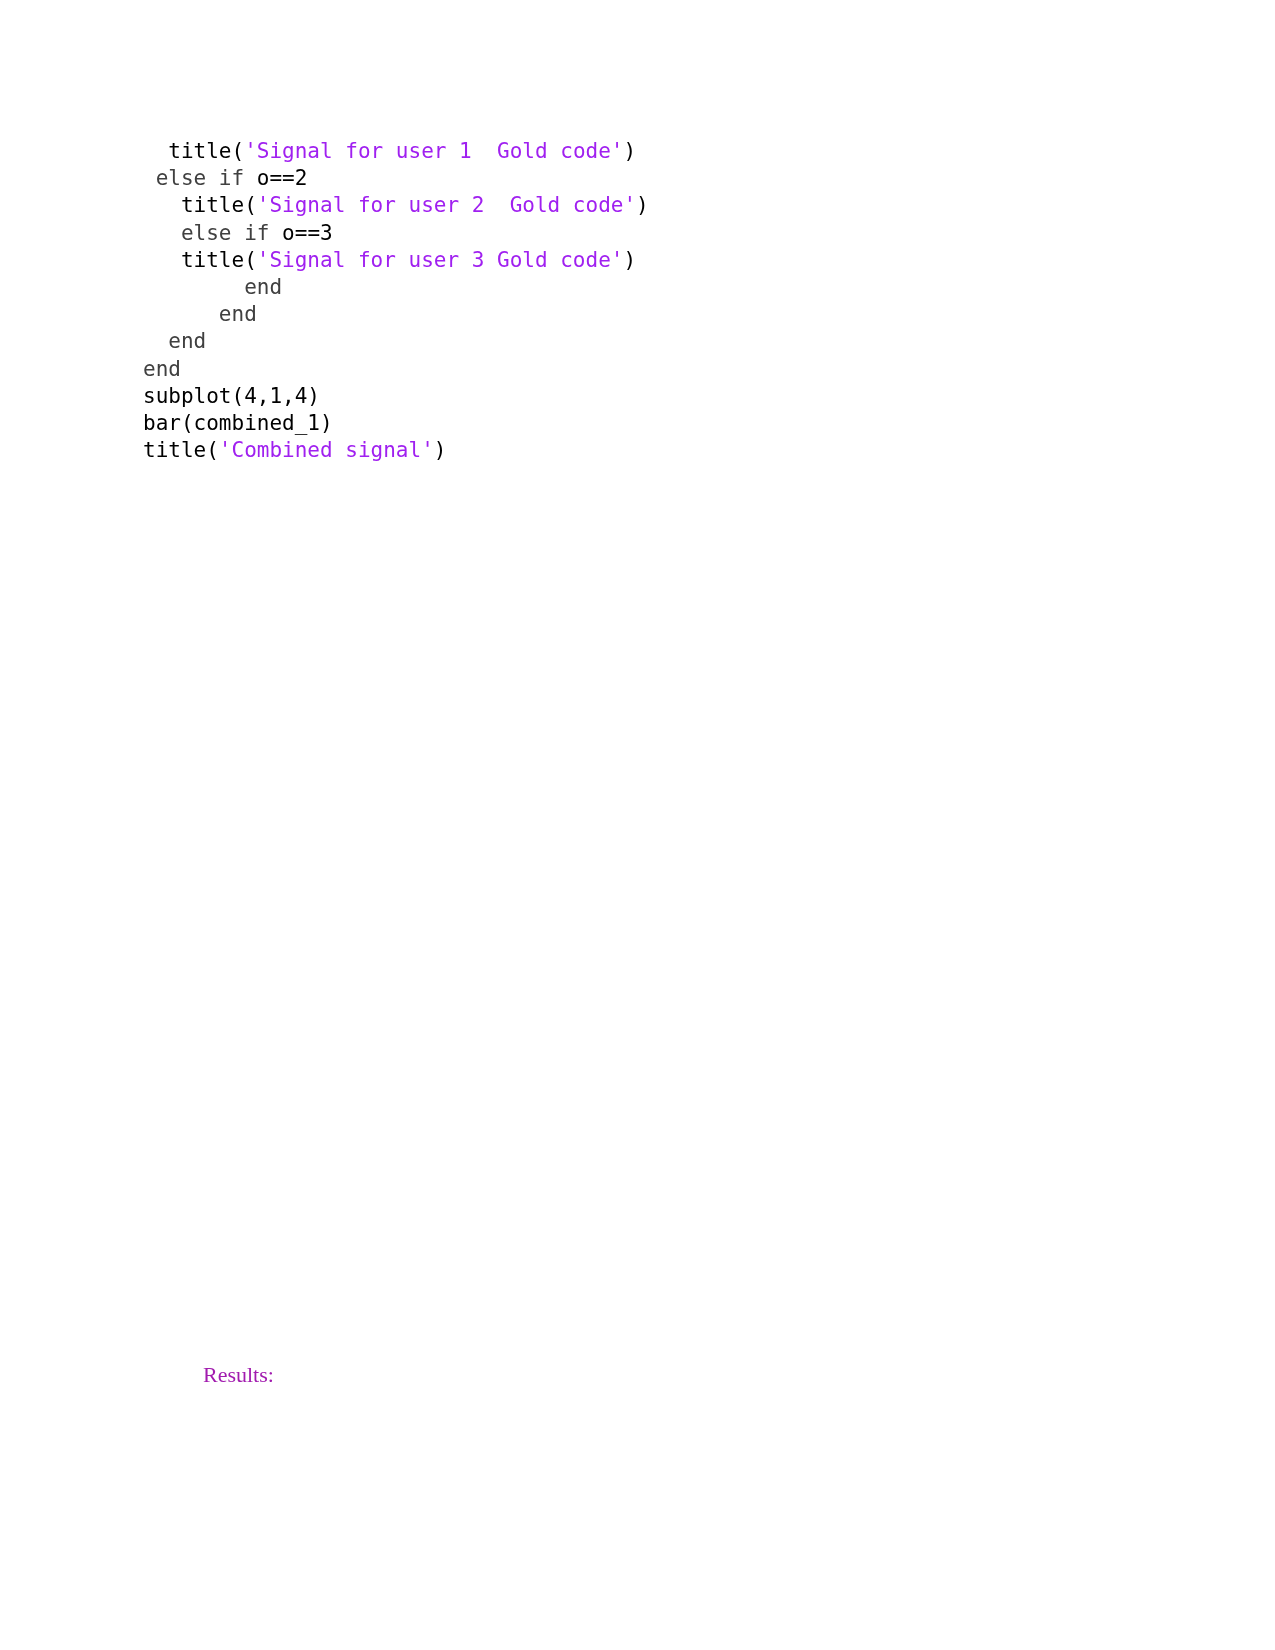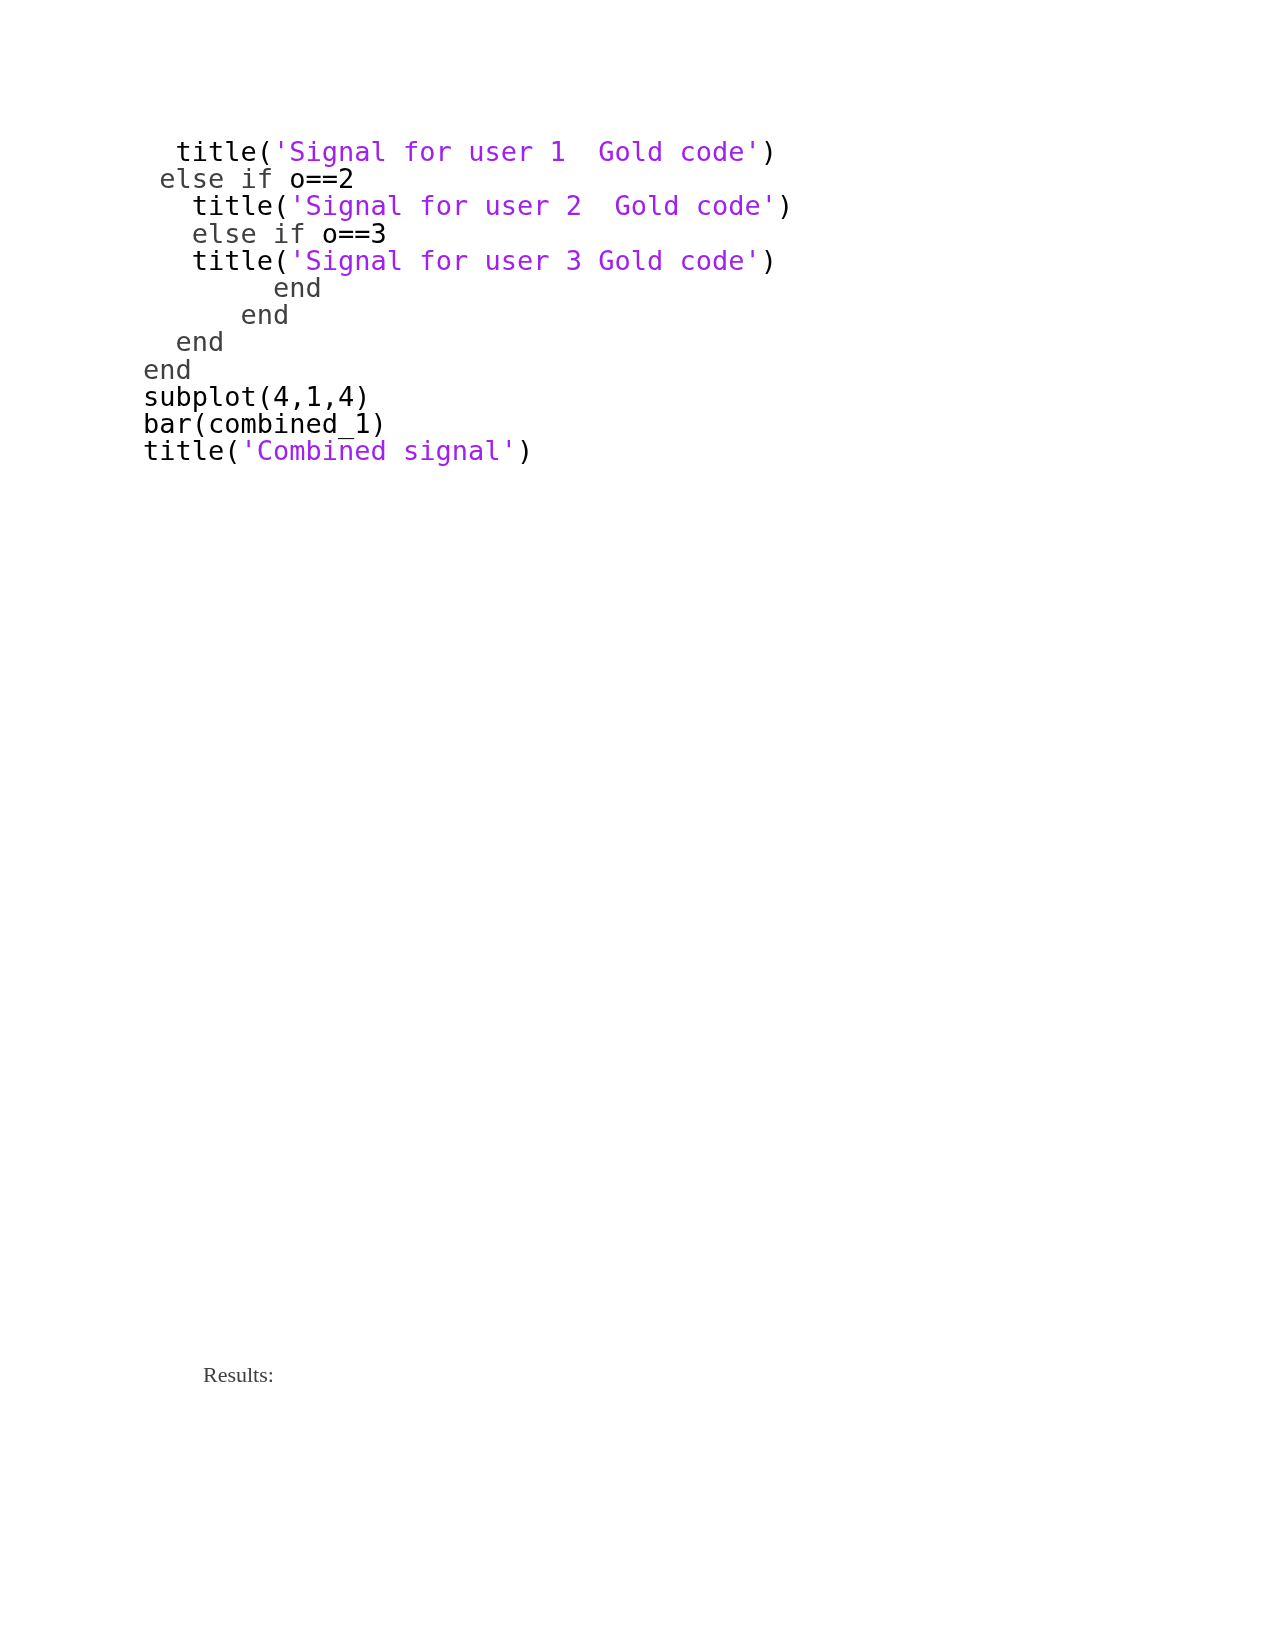--- a/index.html
+++ b/index.html
@@ -12,41 +12,41 @@
     width: 1275px;
     height: 1650px;
     background: #ffffff;
     overflow: hidden;
   }
   .code-block {
     position: absolute;
     left: 143px;
     top: 138px;
     font-family: "DejaVu Sans Mono", "Liberation Mono", monospace;
-    font-size: 27px;
+    font-size: 21px;
     line-height: 27.2px;
     white-space: pre;
     color: #000000;
     letter-spacing: 0px;
   }
   .code-line {
     white-space: pre;
     height: 27.2px;
   }
   .tok-plain  { color: #000000; }
   .tok-kw     { color: #404040; }
   .tok-str    { color: #a020f0; }
   .results {
     position: absolute;
     left: 203px;
     top: 1362px;
     font-family: "Liberation Serif", "DejaVu Serif", serif;
     font-size: 22px;
     line-height: 26px;
-    color: #404040;
+    color: #a21caf;
     white-space: pre;
   }
 </style>
 </head>
 <body>
 
 <div class="page">
 
   <div class="code-block" id="code-block"><div class="code-line"><span>  </span><span class="tok-plain">title(</span><span class="tok-str">'Signal for user 1  Gold code'</span><span class="tok-plain">)</span></div><div class="code-line"><span> </span><span class="tok-kw">else if</span><span class="tok-plain"> o==2</span></div><div class="code-line"><span>   </span><span class="tok-plain">title(</span><span class="tok-str">'Signal for user 2  Gold code'</span><span class="tok-plain">)</span></div><div class="code-line"><span>   </span><span class="tok-kw">else if</span><span class="tok-plain"> o==3</span></div><div class="code-line"><span>   </span><span class="tok-plain">title(</span><span class="tok-str">'Signal for user 3 Gold code'</span><span class="tok-plain">)</span></div><div class="code-line"><span>        </span><span class="tok-kw">end</span></div><div class="code-line"><span>      </span><span class="tok-kw">end</span></div><div class="code-line"><span>  </span><span class="tok-kw">end</span></div><div class="code-line"><span class="tok-kw">end</span></div><div class="code-line"><span class="tok-plain">subplot(4,1,4)</span></div><div class="code-line"><span class="tok-plain">bar(combined_1)</span></div><div class="code-line"><span class="tok-plain">title(</span><span class="tok-str">'Combined signal'</span><span class="tok-plain">)</span></div></div>
 

